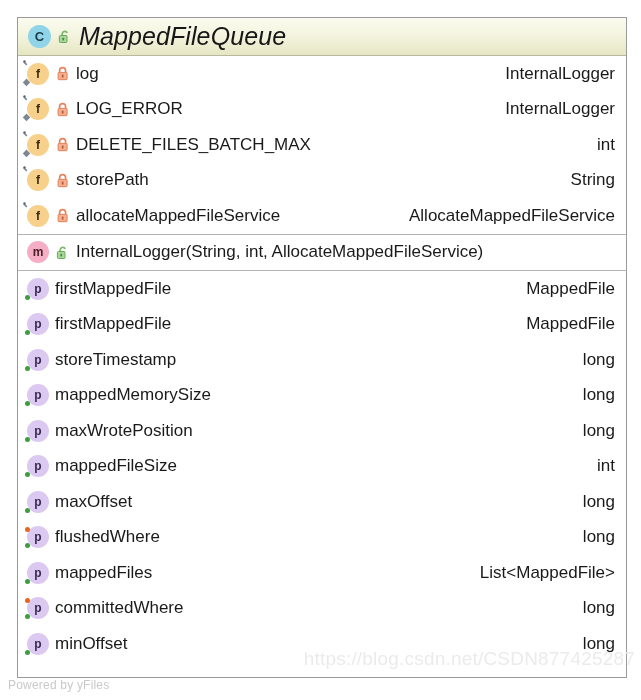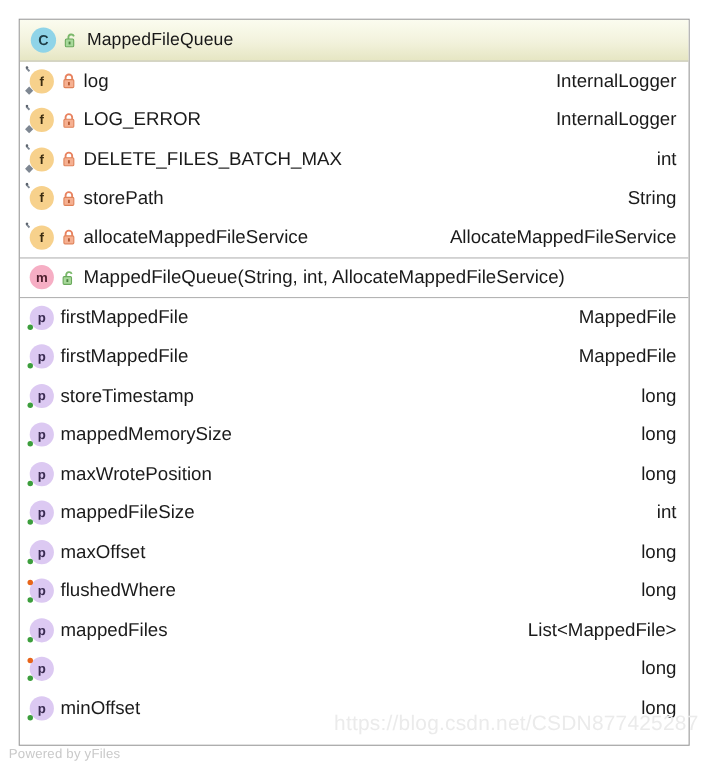--- a/index.html
+++ b/index.html
@@ -41,24 +41,25 @@
     height: 38px;
     flex: 0 0 38px;
     background: linear-gradient(to bottom, #fbfcef 0%, #f2f2dc 55%, #e6e6c3 100%);
     border-bottom: 1px solid #b9b9a0;
     display: flex;
     align-items: center;
     padding: 0 10px;
     box-sizing: border-box;
   }
   .class-header .class-title {
-    font-size: 16px;
+    font-size: 25px;
     color: #171717;
     letter-spacing: 0.1px;
     margin-left: 7px;
+    font-style: italic;
   }
 
   
   .section {
     display: flex;
     flex-direction: column;
   }
   .section + .section {
     border-top: 1px solid #b4b4b4;
   }
@@ -318,21 +319,21 @@
         <span class="icon">
           <span class="kind-icon kind-m">m</span>
         </span>
         <span class="lock">
           <svg viewBox="0 0 14 15" width="14" height="15" aria-hidden="true">
             <path d="M4.2 6.6 V4.6 a2.6 2.6 0 0 1 5.0 -0.6" fill="none" stroke="#7ab86a" stroke-width="1.7"></path>
             <rect x="1.4" y="6.5" width="7.6" height="7.0" rx="1" fill="#a7d99a" stroke="#6aa95c" stroke-width="1"></rect>
             <rect x="4.4" y="8.8" width="1.7" height="2.6" fill="#4e8442"></rect>
           </svg>
         </span>
-        <span class="row-name">MappedFileQueue(String, int, AllocateMappedFileService)</span>
+        <span class="row-name">InternalLogger(String, int, AllocateMappedFileService)</span>
         <span class="row-spacer"></span>
         <span class="row-type"></span>
       </div>
     </div>
 
     <div class="section">
 
       <div class="uml-row">
         <span class="icon">
           <span class="kind-icon kind-p">p</span>
@@ -423,20 +424,21 @@
         <span class="row-spacer"></span>
         <span class="row-type">List&lt;MappedFile&gt;</span>
       </div>
 
       <div class="uml-row">
         <span class="icon">
           <span class="kind-icon kind-p">p</span>
           <span class="dot dot-red"></span>
           <span class="dot dot-green"></span>
         </span>
+        <span class="row-name">committedWhere</span>
         <span class="row-spacer"></span>
         <span class="row-type">long</span>
       </div>
 
       <div class="uml-row">
         <span class="icon">
           <span class="kind-icon kind-p">p</span>
           <span class="dot dot-green"></span>
         </span>
         <span class="row-name">minOffset</span>

